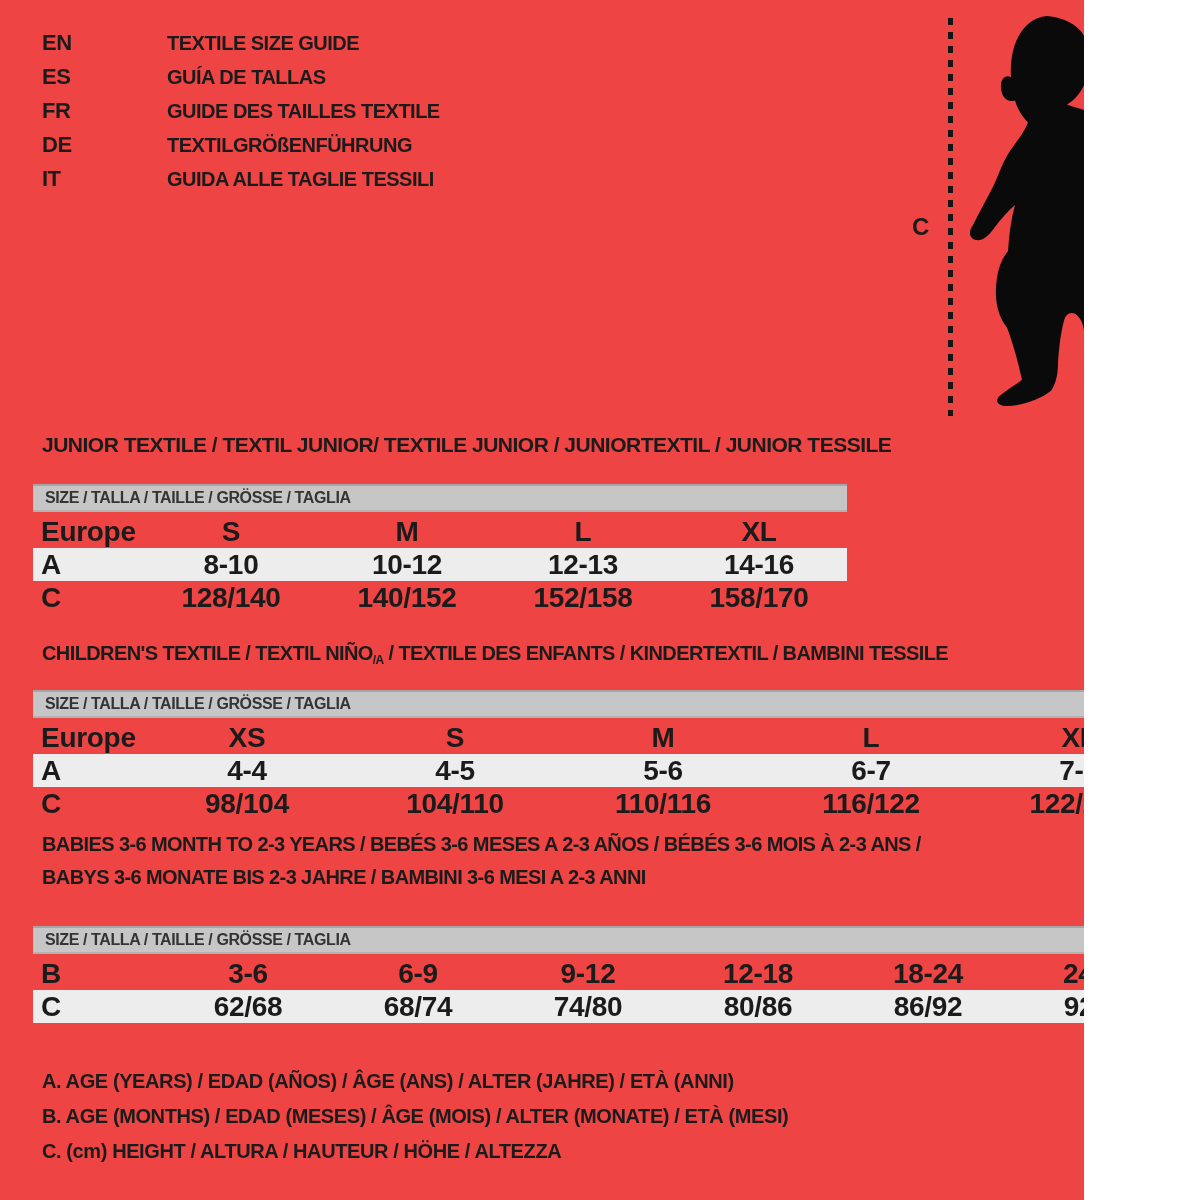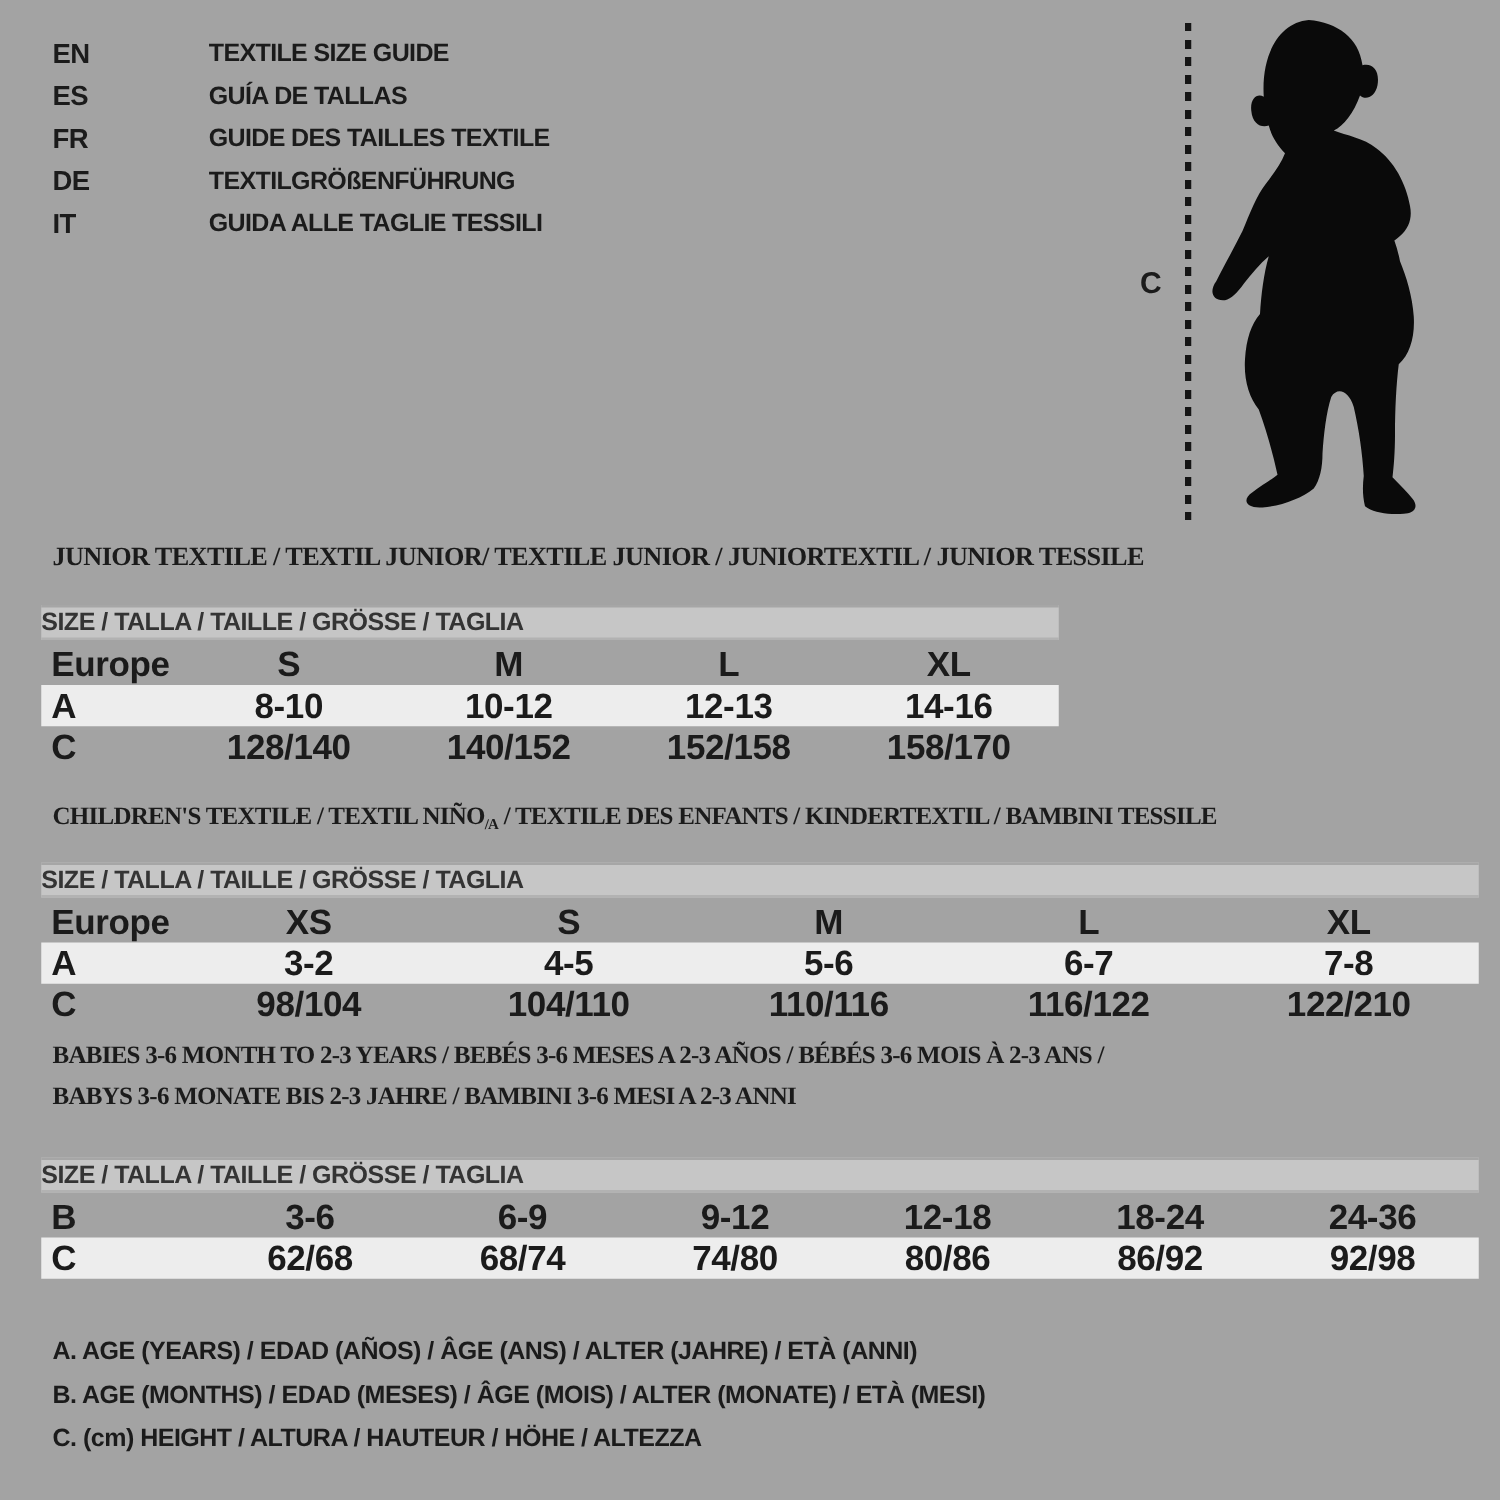--- a/index.html
+++ b/index.html
@@ -1,51 +1,51 @@
 <!DOCTYPE html>
 <html><head>
 <meta charset="utf-8">
 <style>
   html,body{margin:0;padding:0;background:#ffffff;}
   .canvas{
-    position:relative;width:1200px;height:1200px;background:#a3a3a3;overflow:hidden;
+    position:relative;width:1084px;height:1200px;background:#ef4444;overflow:hidden;
     font-family:"Liberation Sans", sans-serif;color:#1b1b1b;
     -webkit-font-smoothing:antialiased;
   }
   
   .langs{position:absolute;left:42px;top:26px;}
   .lang-row{display:flex;height:34px;align-items:center;}
   .lang-code{width:77px;font-weight:700;font-size:22px;letter-spacing:-0.5px;}
   .lang-title{font-weight:700;font-size:20px;letter-spacing:-0.5px;white-space:nowrap;margin-left:48px;}
 
   
   .dashed-line{
     position:absolute;left:948px;top:18px;width:5px;height:398px;
     background:repeating-linear-gradient(to bottom,#151515 0 7px,transparent 7px 14px);
   }
   .c-label{position:absolute;left:912px;top:213px;font-size:24px;font-weight:700;}
   .toddler{position:absolute;left:965px;top:16px;width:170px;height:402px;}
 
   
-  .sec{position:absolute;margin:0;font-weight:700;white-space:nowrap;font-family:Liberation Serif, serif;}
+  .sec{position:absolute;margin:0;font-weight:700;white-space:nowrap;}
   .sec-junior{left:42px;top:433px;font-size:21px;letter-spacing:-0.5px;}
   .sec-children{left:42px;top:642px;font-size:20px;letter-spacing:-0.6px;}
   .sub{font-size:12px;vertical-align:-4px;font-weight:700;}
   .sec-babies{left:42px;top:812px;font-size:20px;letter-spacing:-0.6px;line-height:33px;margin-top:16px;}
 
   
   .tbl{position:absolute;left:33px;}
   .tbl-junior{top:484px;width:814px;}
   .tbl-children{top:690px;width:1150px;}
   .tbl-babies{top:926px;width:1150px;}
   .bar{
     height:28px;background:#c6c6c6;box-sizing:border-box;margin-bottom:3px;
     border-top:2px solid #a6a6a6;border-bottom:2px solid #b2b2b2;
   }
-  .bar span{display:block;line-height:24px;padding-left:0;font-size:20px;font-weight:700;color:#343434;letter-spacing:-0.4px;}
+  .bar span{display:block;line-height:24px;padding-left:0;font-size:16px;font-weight:700;color:#343434;letter-spacing:-0.4px;margin-left:12px;}
   .trow{display:flex;height:33px;align-items:center;font-size:28px;font-weight:700;letter-spacing:-0.3px;}
   .trow.stripe{background:#ededed;}
   .tlabel{width:110px;padding-left:8px;box-sizing:border-box;}
   .tbl-babies .tlabel{width:130px;}
   .tcell{flex:1;text-align:center;}
 
   
   .legend{position:absolute;left:42px;top:1064px;}
   .legend-line{height:35px;line-height:35px;font-size:20px;font-weight:700;letter-spacing:-0.4px;white-space:nowrap;}
 </style>
@@ -157,21 +157,21 @@
     <div class="trow">
       <span class="tlabel">Europe</span>
       <span class="tcell">XS</span>
       <span class="tcell">S</span>
       <span class="tcell">M</span>
       <span class="tcell">L</span>
       <span class="tcell">XL</span>
     </div>
     <div class="trow stripe">
       <span class="tlabel">A</span>
-      <span class="tcell">3-2</span>
+      <span class="tcell">4-4</span>
       <span class="tcell">4-5</span>
       <span class="tcell">5-6</span>
       <span class="tcell">6-7</span>
       <span class="tcell">7-8</span>
     </div>
     <div class="trow">
       <span class="tlabel">C</span>
       <span class="tcell">98/104</span>
       <span class="tcell">104/110</span>
       <span class="tcell">110/116</span>

